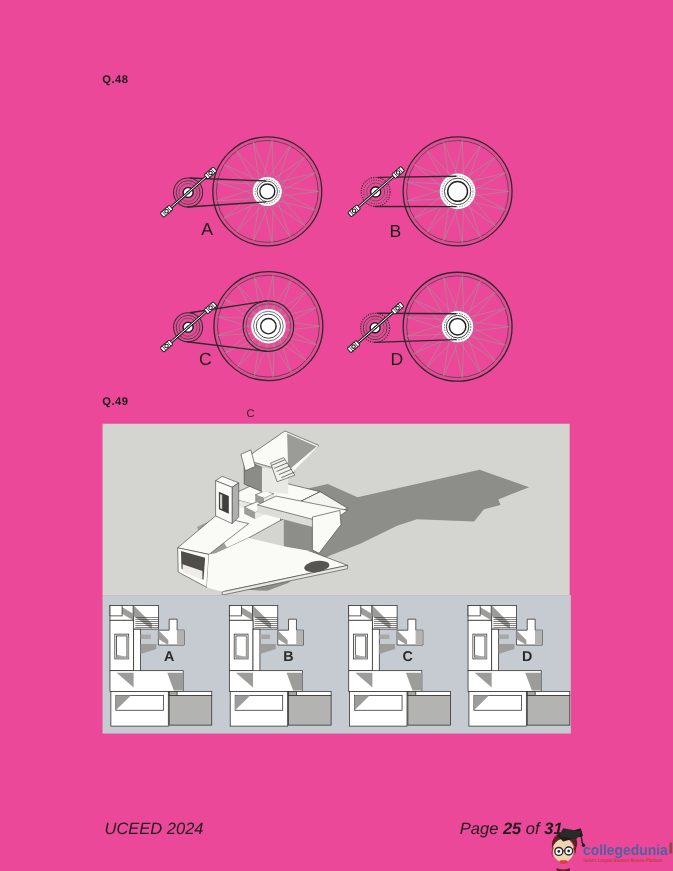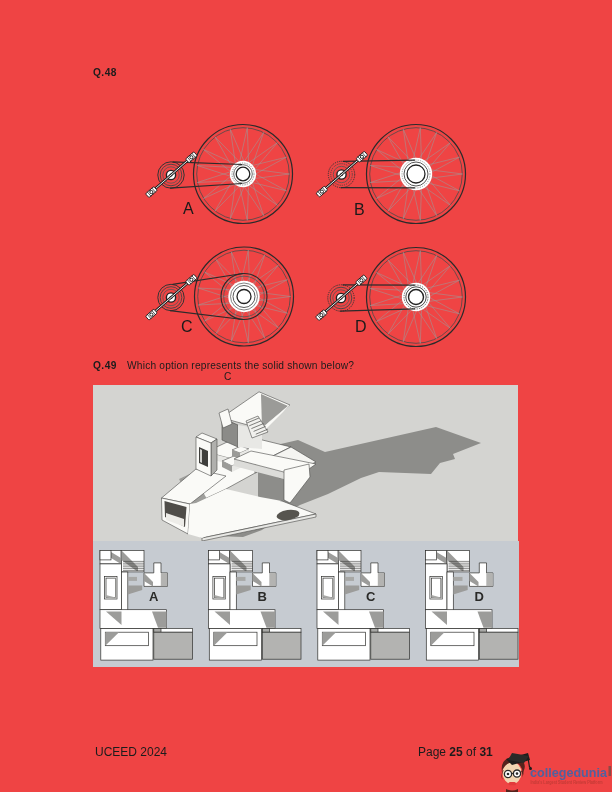--- a/index.html
+++ b/index.html
@@ -1,19 +1,19 @@
 <!DOCTYPE html>
 <html><head><meta charset="utf-8">
 <style>
   html,body{margin:0;padding:0;background:#fff;}
-  #page{position:relative;width:612px;height:792px;background:#ef4444;overflow:hidden;
+  #page{position:relative;width:612px;height:792px;background:#ec4899;overflow:hidden;
         font-family:"Liberation Sans",sans-serif;}
   .q{position:absolute;font-size:10.2px;color:#1c1c1c;line-height:17.4px;letter-spacing:0.45px;}
   .qn{font-weight:bold;}
-  .ftr{position:absolute;font-size:12px;color:#1c1c1c;}
+  .ftr{position:absolute;font-size:15px;color:#1c1c1c;font-style:italic;}
 </style></head>
 <body>
 <div id="page">
 
 <div class="q qn" style="left:93px;top:63.5px;">Q.48</div>
 
 <svg width="445" height="240" viewBox="115 110 445 240" style="position:absolute;left:115px;top:110px">
       <circle cx="243" cy="174" r="49.5" fill="none" stroke="#2b2b2b" stroke-width="1.2"></circle>
       <circle cx="243" cy="174" r="46.3" fill="none" stroke="#4a4a4a" stroke-width="0.8"></circle>
       <g stroke="#9a9a9a" stroke-width="0.55">
@@ -276,21 +276,20 @@
         <rect x="-5.5" y="-2.6" width="11" height="5.2" rx="1" fill="#fff" stroke="#222" stroke-width="0.9"></rect>
         <line x1="-3" y1="-3" x2="-3" y2="3" stroke="#222" stroke-width="0.7"></line>
         <line x1="0" y1="-3" x2="0" y2="3" stroke="#222" stroke-width="0.7"></line>
         <line x1="3" y1="-3" x2="3" y2="3" stroke="#222" stroke-width="0.7"></line>
       </g>
       <circle cx="321.4" cy="315.1" r="1.6" fill="#fff" stroke="#222" stroke-width="1"></circle>
       <text x="355" y="332" font-size="16" fill="#1a1a1a" font-family="Liberation Sans, sans-serif">D</text>
     </svg>
 
 <div class="q qn" style="left:93px;top:356.5px;text-align:right;">Q.49</div>
-<div class="q" style="left:127px;top:356.5px;letter-spacing:0.2px;">Which option represents the solid shown below?</div>
 <div class="q" style="left:224px;top:367.5px;">C</div>
 
 <svg width="425" height="156" viewBox="0 0 425 156" style="position:absolute;left:93px;top:385px">
       <rect width="425" height="156" fill="#d4d4d1"></rect>
       <polygon points="116.0,142.0 142.0,126.0 165.0,113.0 165.0,85.0 179.0,61.0 205.0,55.0 232.0,67.0 343.0,42.0 388.0,58.0 360.0,69.0 362.0,74.0 347.0,78.0 338.0,89.0 286.0,87.0 268.0,93.0 235.0,109.0 207.0,120.0 190.0,129.0 169.0,145.0 150.0,152.0 123.0,151.0" fill="#8d8d8a"></polygon>
       <polygon points="75.0,127.0 189.0,116.0 223.0,129.0 109.0,153.0" fill="#fafaf7" stroke="#4a4a48" stroke-width="0.6" stroke-linejoin="round"></polygon>
       <polygon points="109.0,153.0 223.0,129.0 223.0,132.0 109.0,156.0" fill="#e8e8e5" stroke="#4a4a48" stroke-width="0.6" stroke-linejoin="round"></polygon>
       <ellipse cx="195" cy="130" rx="11.5" ry="5" fill="#57554f" transform="rotate(-8 195 130)"></ellipse>
       <polygon points="99.0,88.0 143.0,63.0 184.0,76.0 133.0,104.0 103.0,118.0" fill="#fafaf7" stroke="#4a4a48" stroke-width="0.6" stroke-linejoin="round"></polygon>
       <polygon points="86.0,94.0 99.0,88.0 114.0,114.0 100.0,122.0" fill="#9e9e9b"></polygon>

